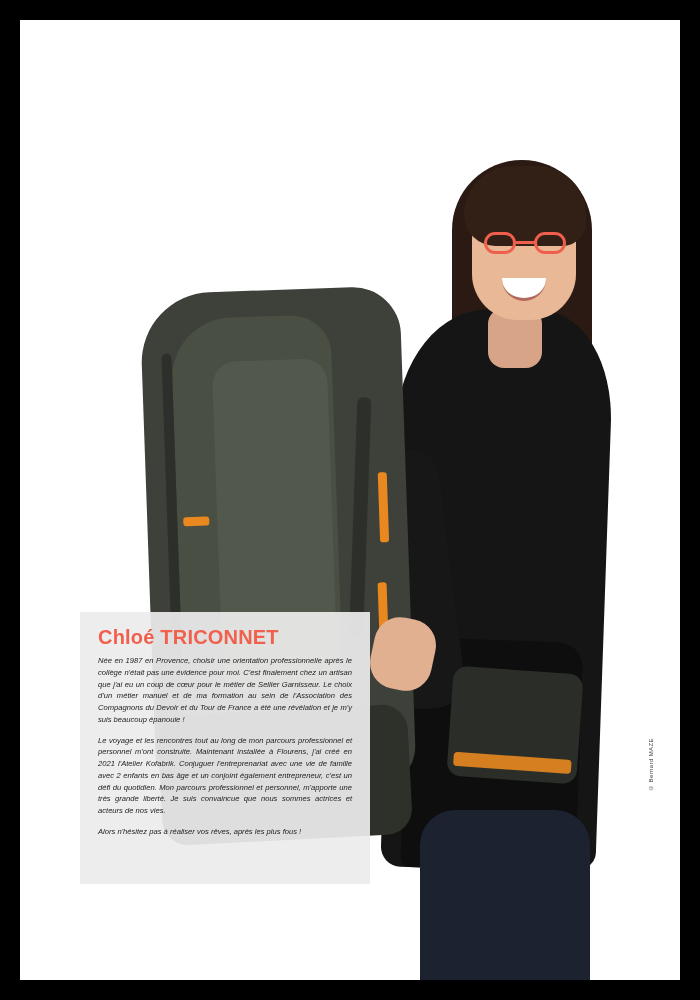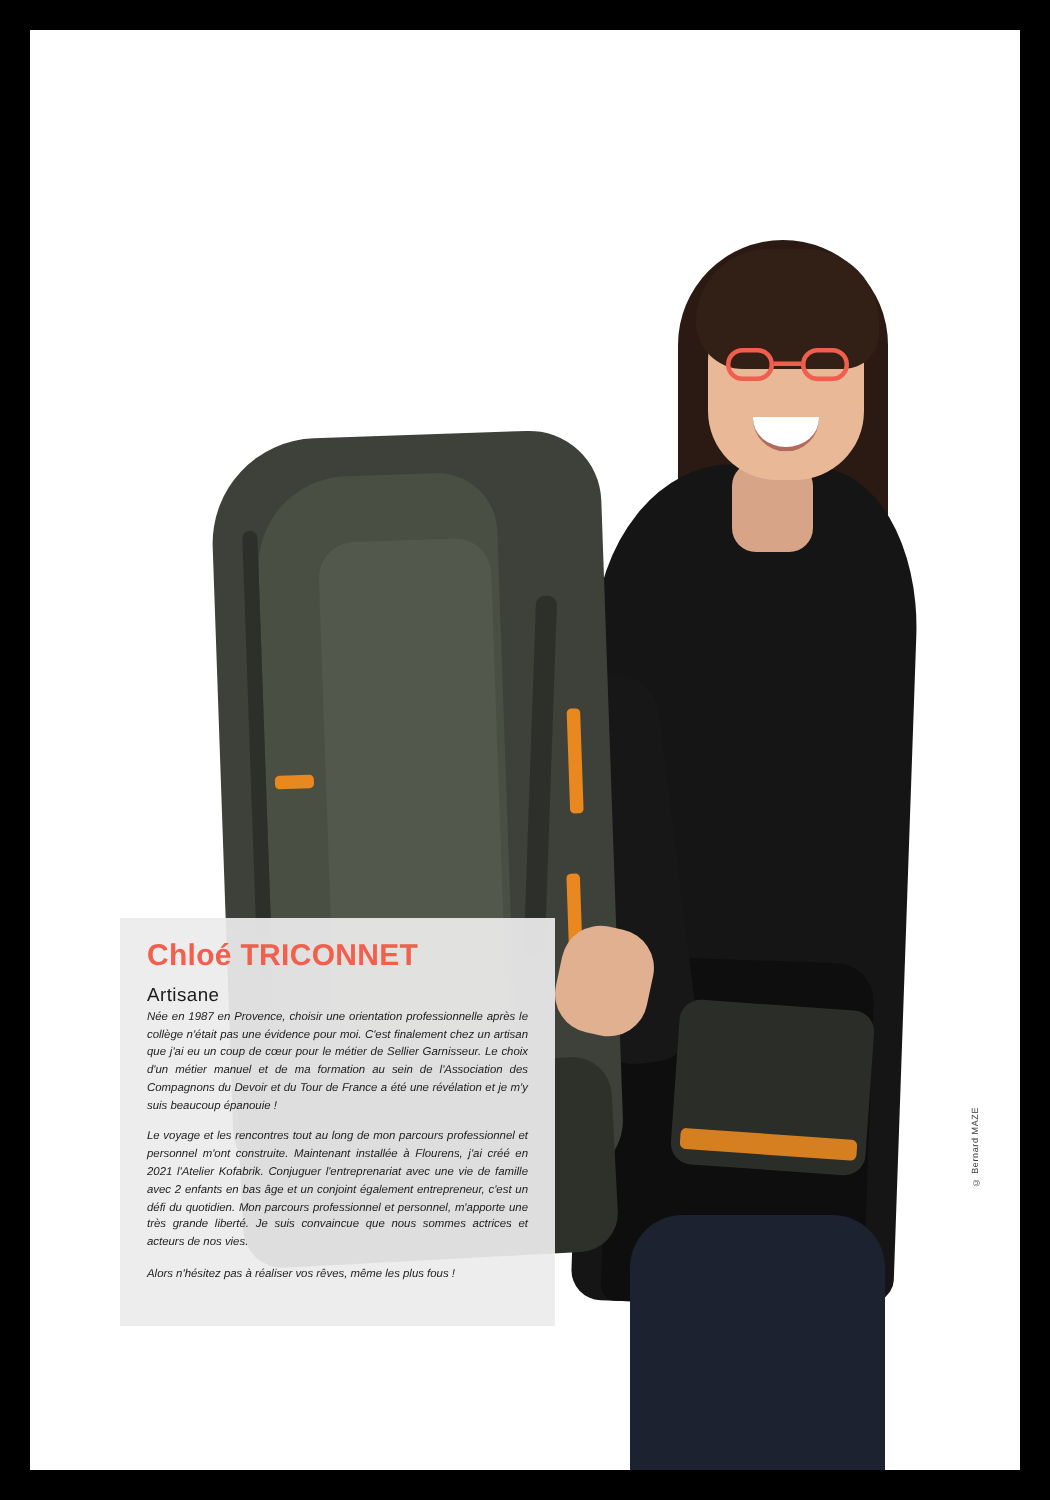--- a/index.html
+++ b/index.html
@@ -326,25 +326,24 @@
       <div class="hand"></div>
       <div class="pouch"></div>
     </div>
 
     <div class="card">
       <h1 class="card-name">
         <span class="first">Chloé</span>
         <span>TRICONNET</span>
       </h1>
       <div class="card-role">
-        <div>Artisane</div>
       </div>
       <div class="card-body">
         <p>Née en 1987 en Provence, choisir une orientation professionnelle après le collège n'était pas une évidence pour moi. C'est finalement chez un artisan que j'ai eu un coup de cœur pour le métier de Sellier Garnisseur. Le choix d'un métier manuel et de ma formation au sein de l'Association des Compagnons du Devoir et du Tour de France a été une révélation et je m'y suis beaucoup épanouie !</p>
         <p>Le voyage et les rencontres tout au long de mon parcours professionnel et personnel m'ont construite. Maintenant installée à Flourens, j'ai créé en 2021 l'Atelier Kofabrik. Conjuguer l'entreprenariat avec une vie de famille avec 2 enfants en bas âge et un conjoint également entrepreneur, c'est un défi du quotidien. Mon parcours professionnel et personnel, m'apporte une très grande liberté. Je suis convaincue que nous sommes actrices et acteurs de nos vies.</p>
-        <p>Alors n'hésitez pas à réaliser vos rêves, même les plus fous !</p>
+        <p>Alors n'hésitez pas à réaliser vos rêves, après les plus fous !</p>
       </div>
     </div>
 
     <div class="credit">© Bernard MAZE</div>
 
   </div>
 </div>
 
 </body></html>

